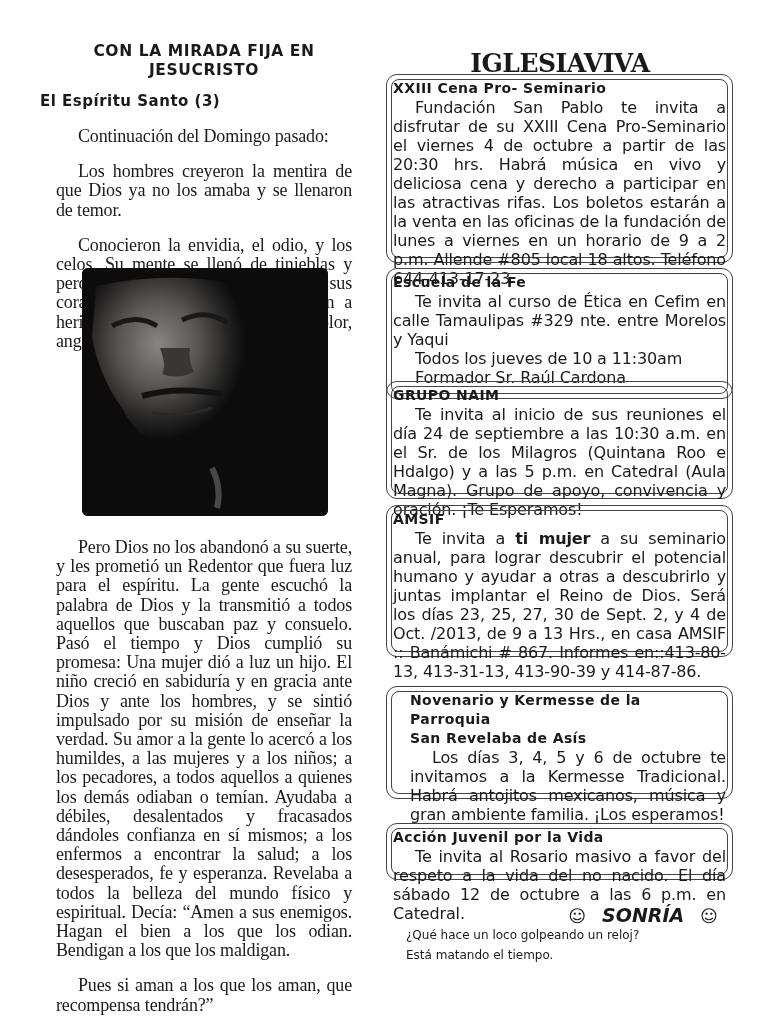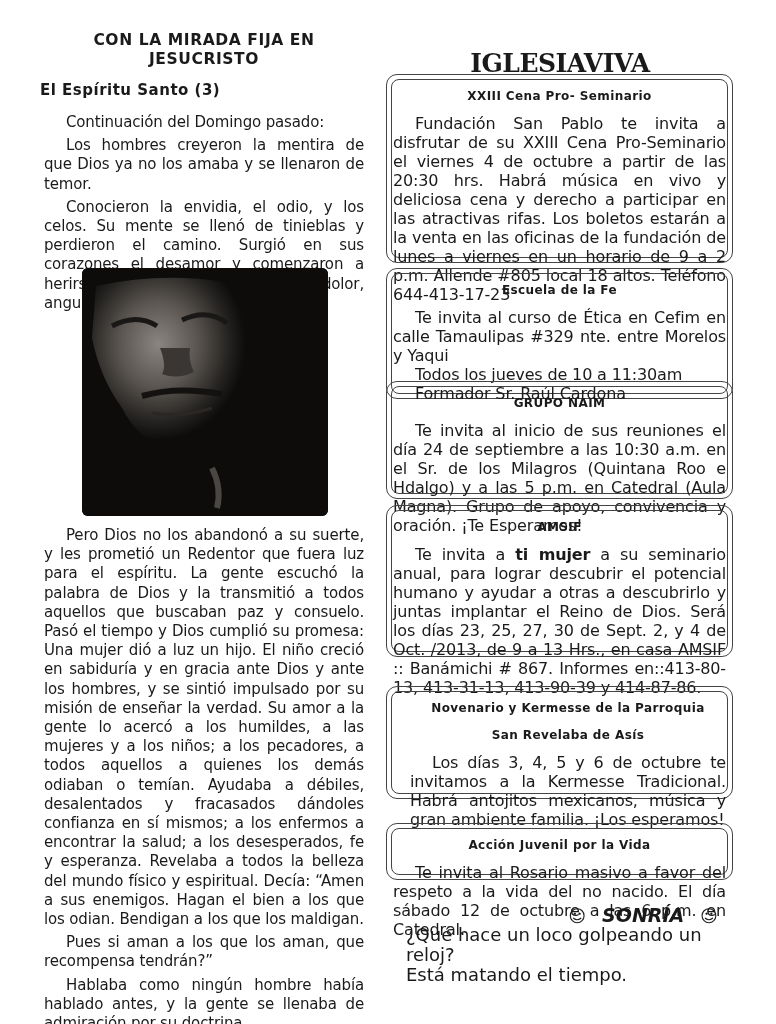--- a/index.html
+++ b/index.html
@@ -1,43 +1,43 @@
 <!DOCTYPE html>
 <html><head>
 <meta charset="utf-8">
 <style>
   html, body { margin: 0; padding: 0; background: #ffffff; }
   body { width: 776px; height: 1024px; position: relative; overflow: hidden;
          font-family: "DejaVu Sans", sans-serif; color: #1a1a1a; }
   .abs { position: absolute; }
 
   
-  #left-col { left: 40px; top: 31px; width: 328px; }
+  #left-col { left: 40px; top: 42px; width: 328px; }
   .art-title { font-size: 15.5px; font-weight: bold; text-align: center; letter-spacing: 0.6px; line-height: 19px; margin: 0; }
   .art-title .l2 { display: block; }
   .art-sub { font-size: 15px; font-weight: bold; text-align: left; letter-spacing: 0.5px; margin: 12px 0 13px; line-height: 19px; }
-  .p { font-size: 15px; line-height: 19.2px; margin: 4px; text-align: justify; text-align-last: left; letter-spacing: -0.15px; }
+  .p { font-size: 18px; line-height: 19.2px; margin: 16px; text-align: justify; text-align-last: left; letter-spacing: -0.15px; font-family: Liberation Serif, serif; }
   .ind { text-indent: 22px; }
   #photo { left: 82px; top: 268px; width: 246px; height: 248px; border-radius: 6px; overflow: hidden;
            background: #0d0c0b; }
   #left-col-2 { left: 40px; top: 522px; width: 328px; }
 
   
   #masthead { left: 386px; top: 50px; width: 348px; text-align: center;
               font-family: "DejaVu Serif", serif; font-weight: bold; font-size: 25px; letter-spacing: -0.5px;
               line-height: 28px; transform: scaleY(1.05); }
   .box { position: absolute; left: 386px; width: 347px; border: 1.3px solid #444; border-radius: 11px; box-sizing: border-box; }
   .box .inner { position: absolute; left: 4px; right: 4px; top: 4px; bottom: 4px; border: 1.3px solid #444; border-radius: 8px; }
   .box .content { position: relative; padding: 4px 6px 0 6px; }
-  .bt { font-size: 12px; font-weight: bold; text-align: center; line-height: 19px; letter-spacing: 0.4px; margin: 8px; }
+  .bt { font-size: 14px; font-weight: bold; text-align: left; line-height: 19px; letter-spacing: 0.4px; margin: 0; }
   .bp { font-size: 16px; line-height: 19px; margin: 0; text-align: justify; text-align-last: left; letter-spacing: -0.15px; }
 
   #sonria { left: 386px; top: 904px; width: 348px; text-align: right; font-size: 19px; font-weight: bold; font-style: italic; line-height: 22px; }
   #sonria .smile { font-style: normal; font-weight: normal; font-size: 17px; margin: 0 16px; }
-  #joke { left: 406px; top: 925px; width: 320px; font-size: 18px; line-height: 20px; }
+  #joke { left: 406px; top: 925px; width: 320px; font-size: 12px; line-height: 20px; }
 </style>
 </head>
 <body>
 
 <div id="left-col" class="abs">
   <h1 class="art-title">
     <span class="l1">CON LA MIRADA FIJA EN</span>
     <span class="l2">JESUCRISTO</span>
   </h1>
   <h2 class="art-sub">El Espíritu Santo (3)</h2>

